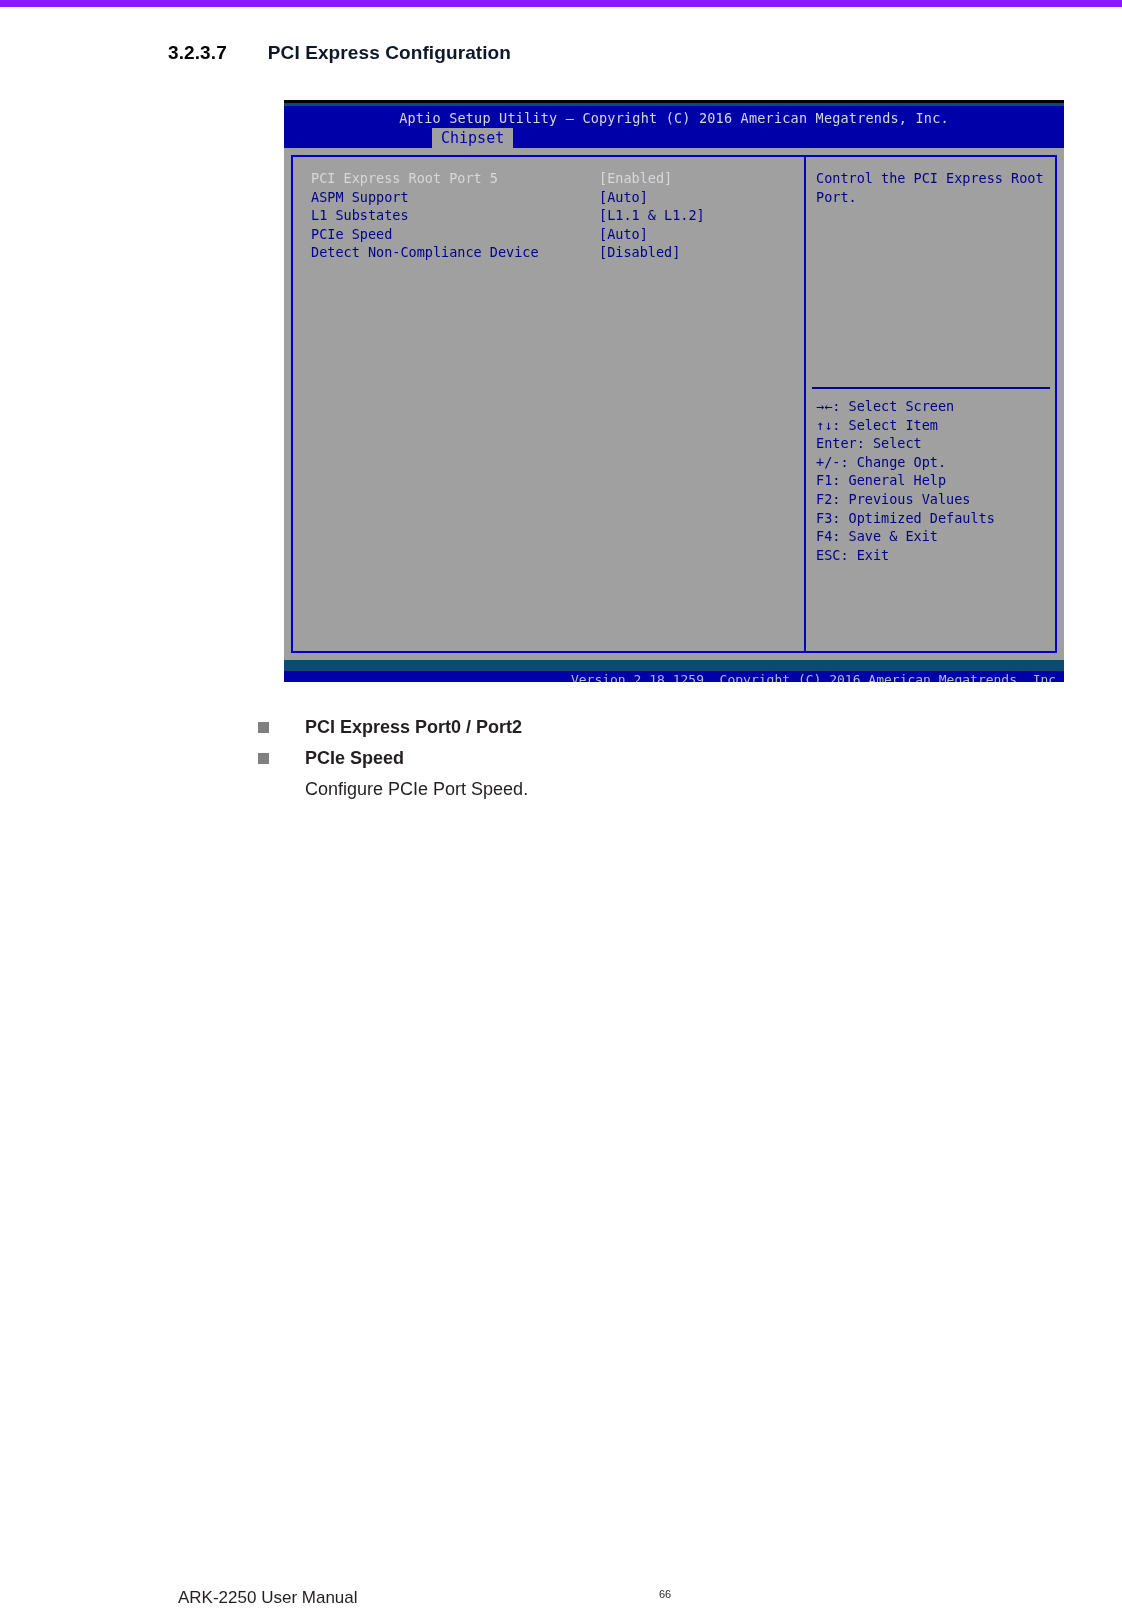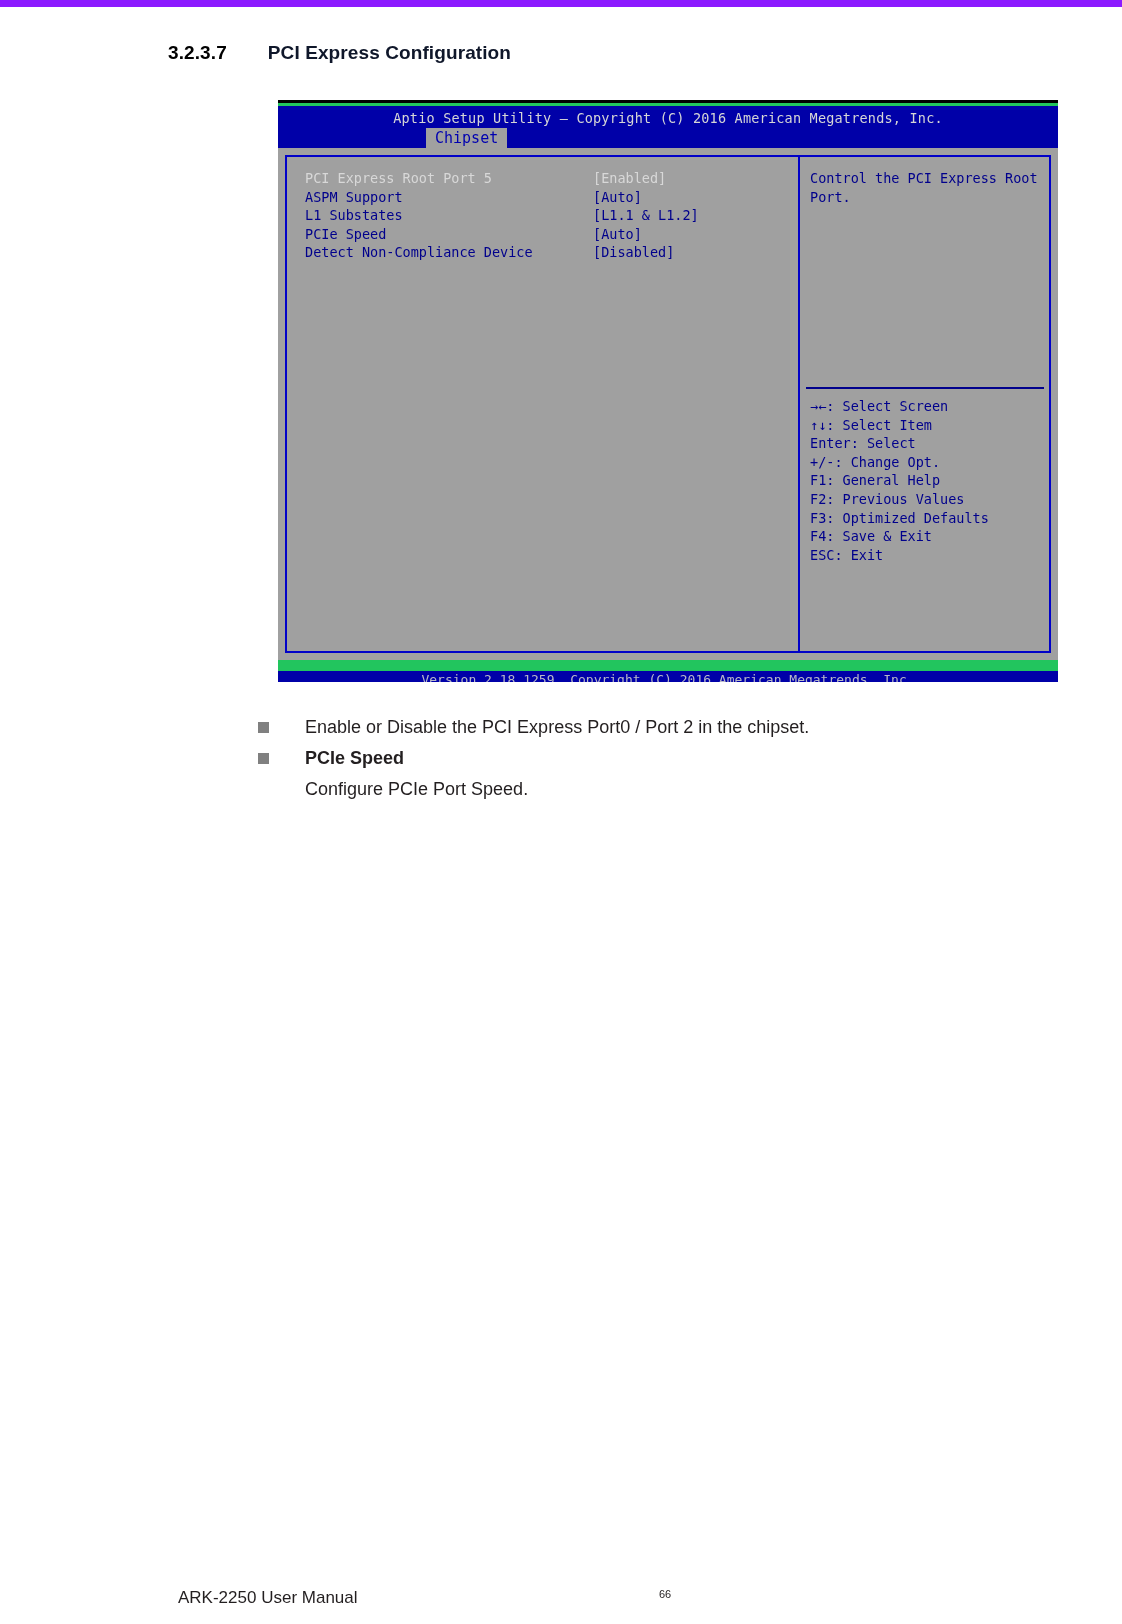--- a/index.html
+++ b/index.html
@@ -41,25 +41,25 @@
   .section-title {
     color: #0f172a;
     font-weight: bold;
     margin-left: 41px;
     text-align: center;
   }
 
   
   .bios {
     position: absolute;
-    left: 278px;
+    left: 284px;
     top: 100px;
     width: 780px;
     height: 582px;
-    background: #22c55e;
+    background: #0c4a6e;
     font-family: "DejaVu Sans Mono", "Liberation Mono", monospace;
     box-sizing: border-box;
     border-top: 3px solid #000000;
     overflow: hidden;
   }
   .bios-titlebar {
     position: absolute;
     left: 0; top: 3px;
     width: 780px;
     height: 42px;
@@ -181,21 +181,21 @@
     top: 568px;
     width: 780px;
     height: 17px;
     background: #0000a8;
   }
   .bios-footer-text {
     position: absolute;
     left: 0;
     top: 1px;
     width: 780px;
-    text-align: center;
+    text-align: right;
     color: #b8b8c8;
     font-size: 13px;
     white-space: nowrap;
   }
 
   
   .bullets {
     position: absolute;
     left: 258px;
     top: 712px;
@@ -321,21 +321,21 @@
   <div class="bios-footer">
     <div class="bios-footer-text">Version 2.18.1259. Copyright (C) 2016 American Megatrends, Inc.</div>
   </div>
 
 </div>
 
 <div class="bullets">
 
   <div class="bullet-item">
     <span class="bullet-square"></span>
-    <div class="bullet-desc">Enable or Disable the PCI Express Port0 / Port 2 in the chipset.</div>
+    <div class="bullet-term">PCI Express Port0 / Port2</div>
   </div>
 
   <div class="bullet-item">
     <span class="bullet-square"></span>
     <div class="bullet-term">PCIe Speed</div>
     <div class="bullet-desc">Configure PCIe Port Speed.</div>
   </div>
 
 </div>
 

